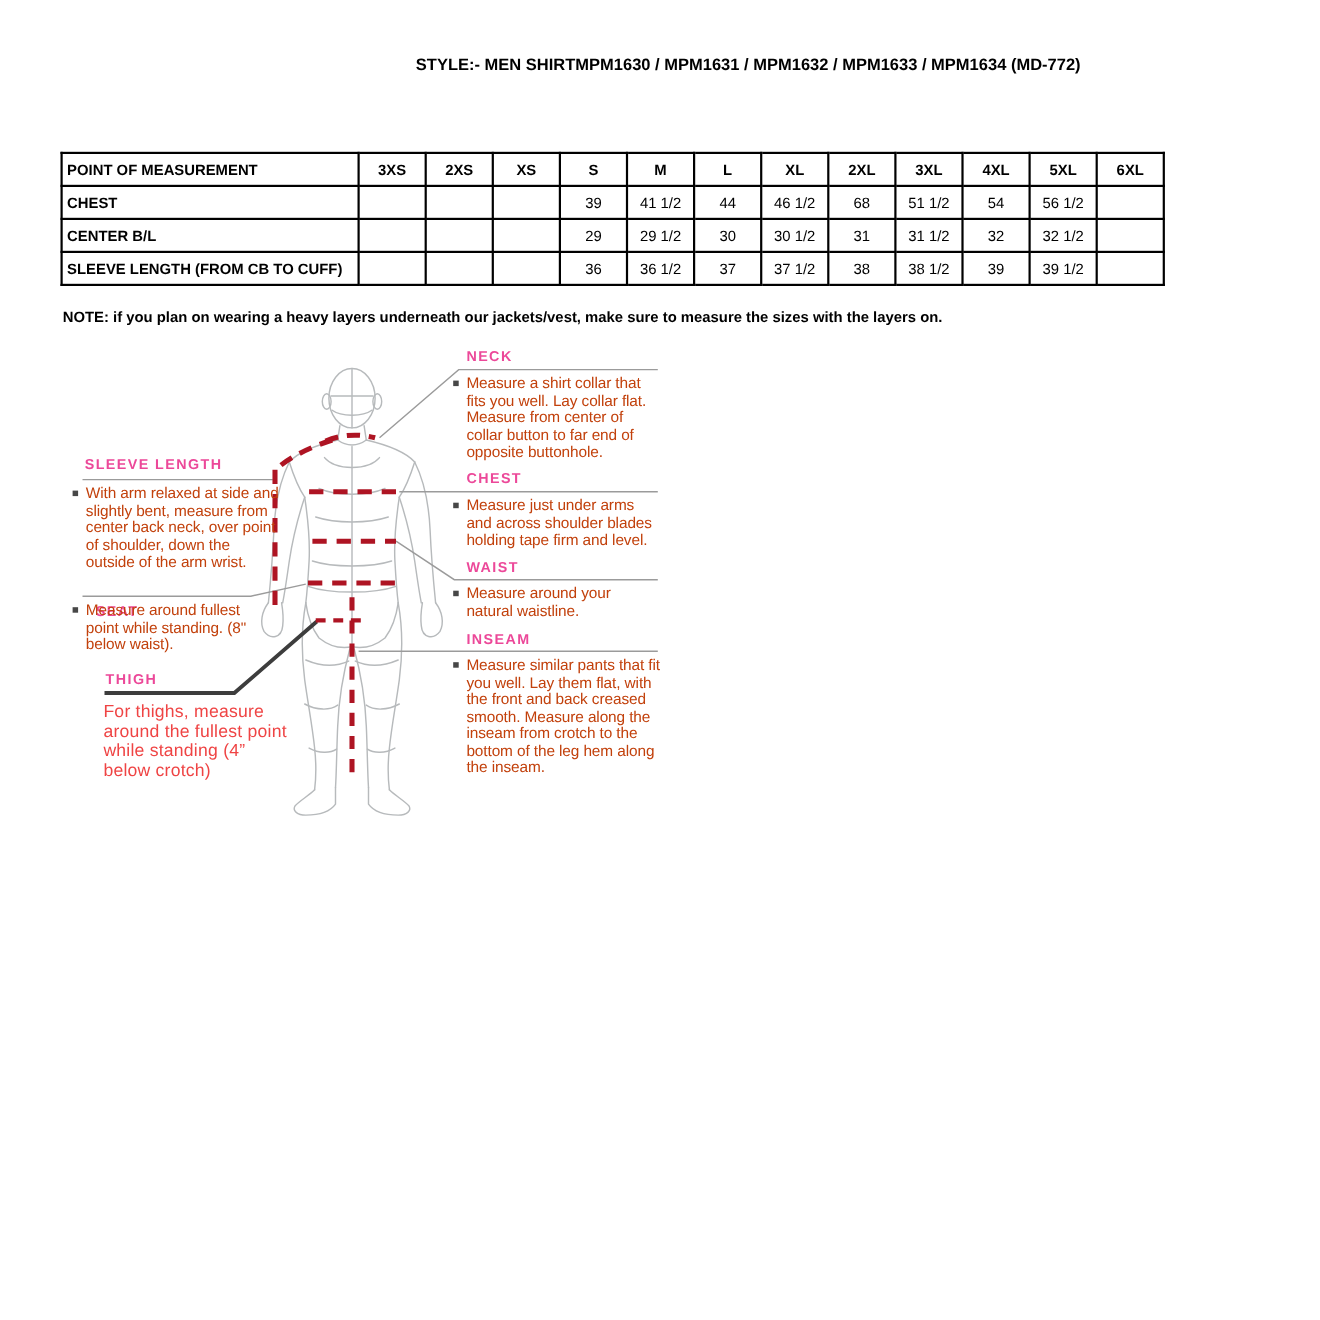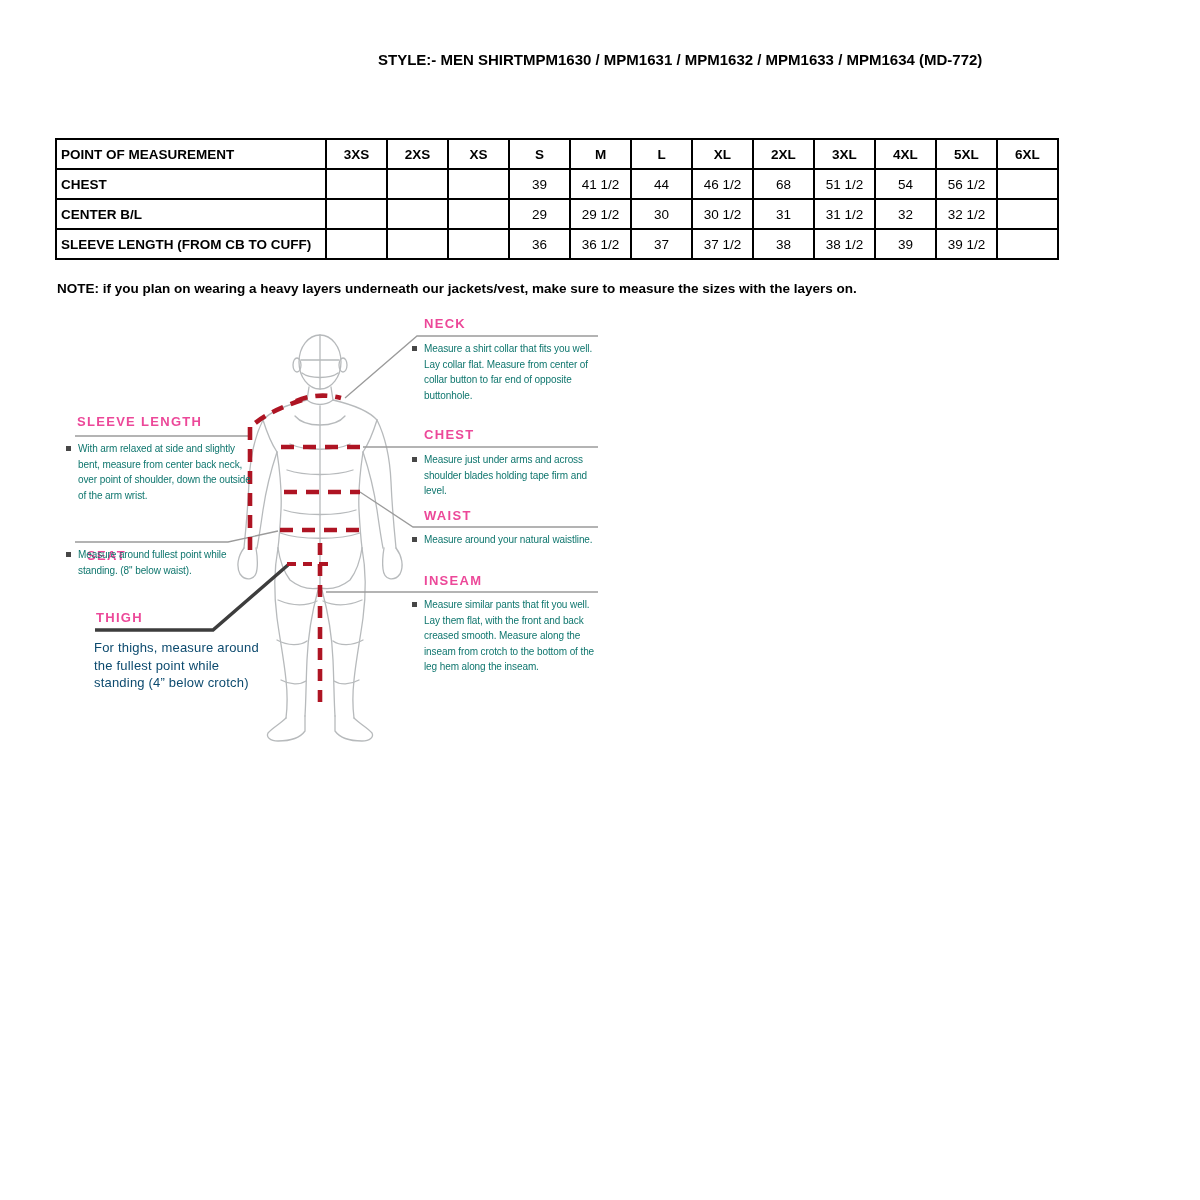--- a/index.html
+++ b/index.html
@@ -19,25 +19,25 @@
   table.size-table th { font-weight:bold; }
   table.size-table td.rowlabel { text-align:left; font-weight:bold; padding-left:4px; }
   table.size-table th.pom { text-align:left; padding-left:4px; }
   table.size-table td { font-weight:normal; }
 
   
   .note { position:absolute; left:57px; top:281px; font-size:13.5px; font-weight:bold; white-space:nowrap; }
 
   
   .guide-heading { position:absolute; font-size:13px; font-weight:bold; letter-spacing:1.3px; color:#ec4899; white-space:nowrap; }
-  .guide-desc { position:absolute; font-size:10px; line-height:15.5px; color:#0f766e; letter-spacing:-0.1px; }
+  .guide-desc { position:absolute; font-size:14px; line-height:15.5px; color:#c2410c; letter-spacing:-0.1px; }
   .guide-desc .txt { display:block; padding-left:14px; }
   .guide-desc .bullet { position:absolute; left:2px; top:5px; width:5px; height:5px; background:#474747; }
   .guide-desc.nobullet .txt { padding-left:0; }
-  .guide-desc.thigh-style { font-size:13px; line-height:17.5px; color:#0c4a6e; letter-spacing:0.2px; }
+  .guide-desc.thigh-style { font-size:16px; line-height:17.5px; color:#ef4444; letter-spacing:0.2px; }
 
   svg.overlay { position:absolute; left:0; top:0; pointer-events:none; }
 </style>
 </head>
 <body>
 
 <div id="canvas">
 
   <div class="doc-title">
     <span>STYLE:- MEN SHIRT</span><span class="codes">MPM1630 / MPM1631 / MPM1632 / MPM1633 / MPM1634 (MD-772)</span>

